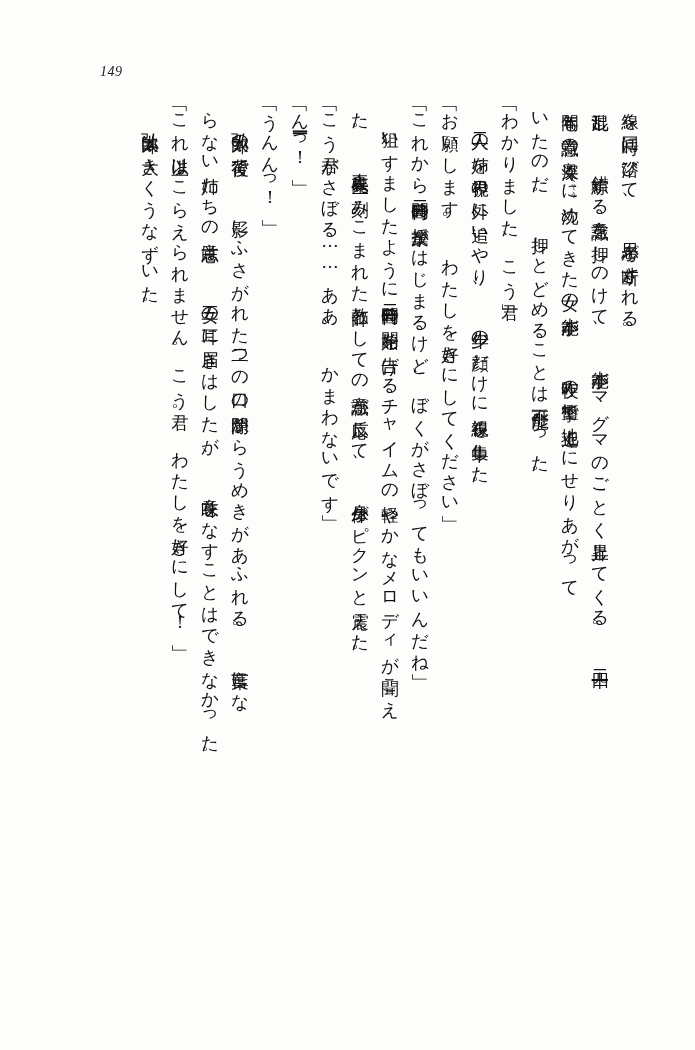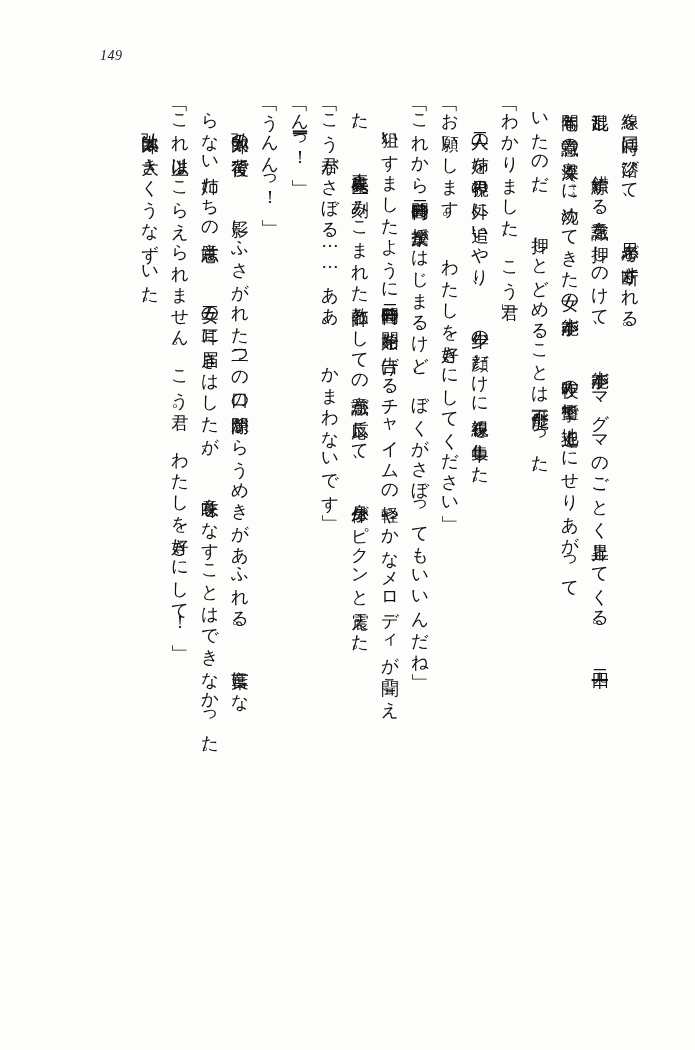--- a/index.html
+++ b/index.html
@@ -15,21 +15,21 @@
     color: #151515;
   }
   #page {
     position: relative;
     width: 695px;
     height: 1050px;
     background: #fdfdfb;
   }
   #page-number {
     position: absolute;
-    top: 48px;
+    top: 64px;
     left: 100px;
     font-size: 14px;
     font-style: italic;
     font-family: "Liberation Serif", serif;
     color: #222;
     letter-spacing: 0.5px;
     text-align: center;
   }
   #text-block {
     position: absolute;

